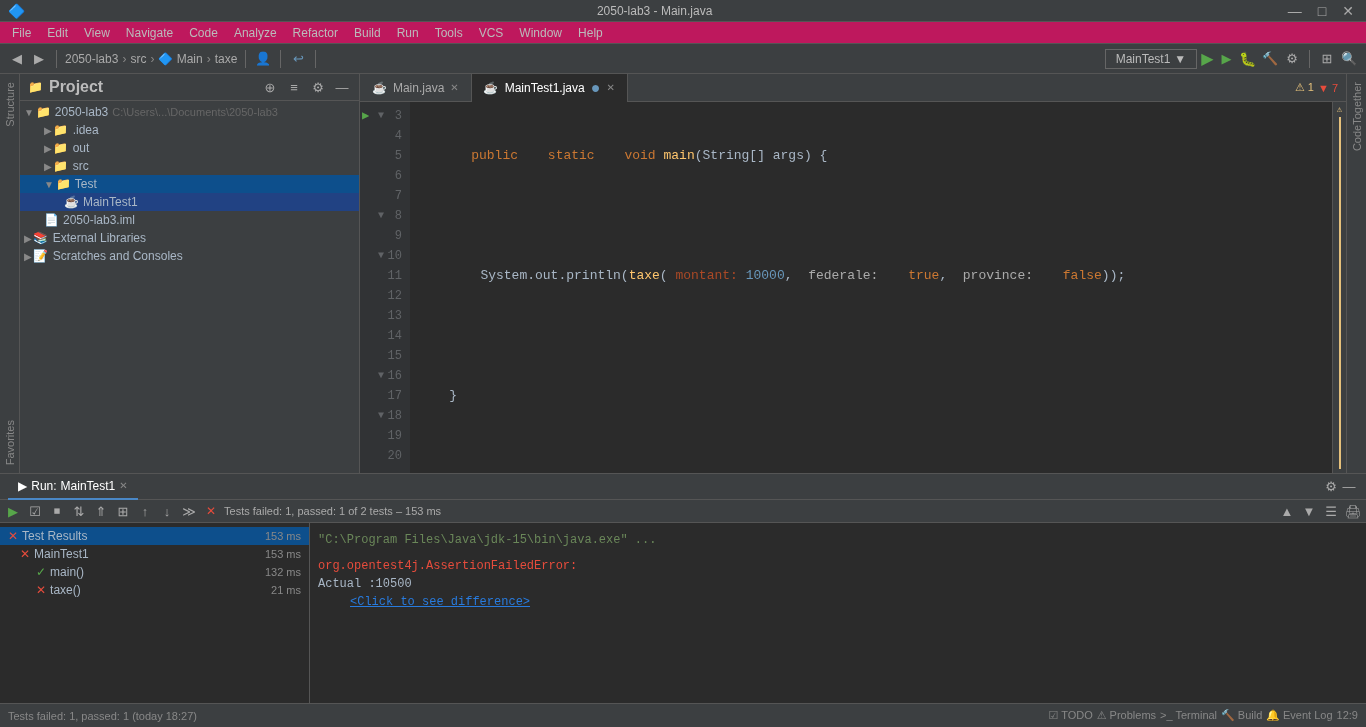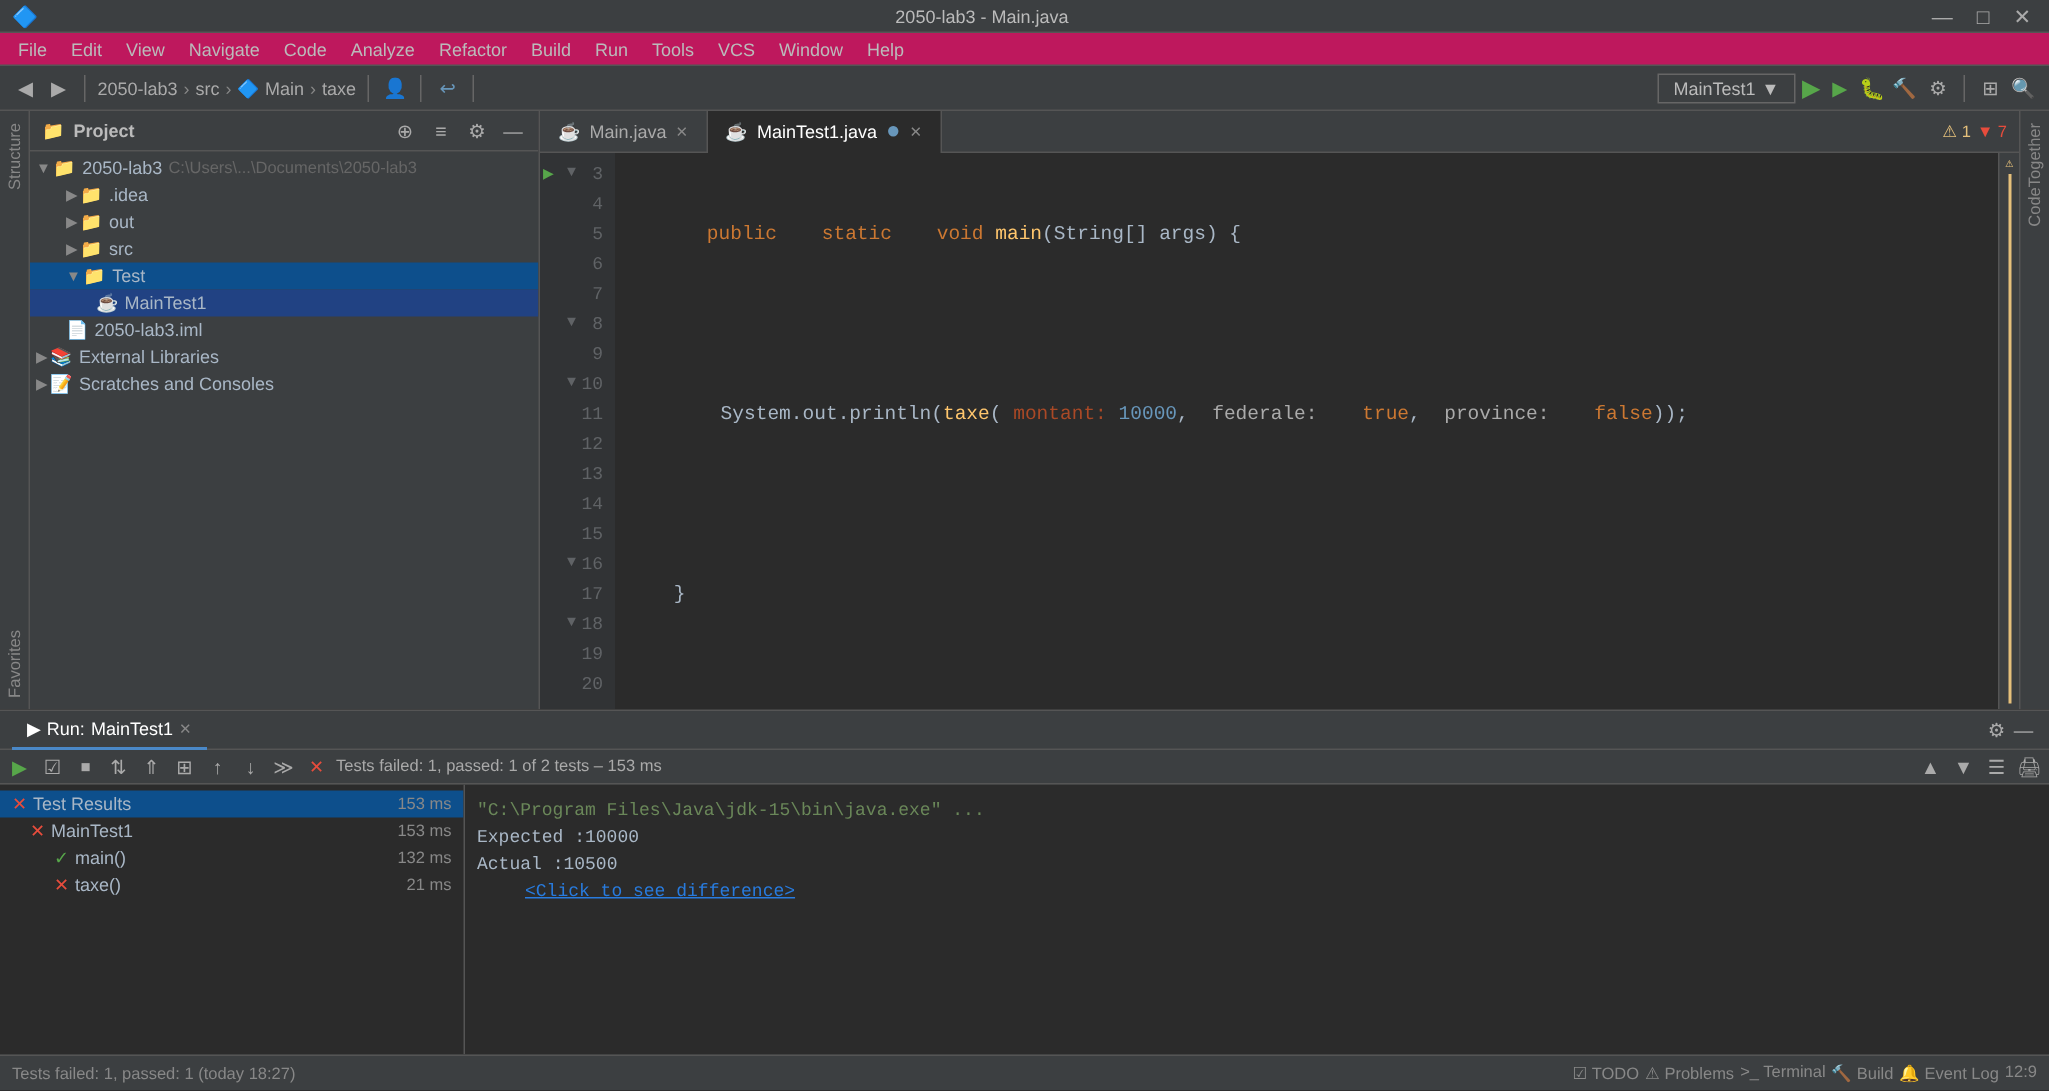--- a/index.html
+++ b/index.html
@@ -88,21 +88,21 @@
       overflow: hidden;
     }
     .project-header {
       display: flex;
       align-items: center;
       padding: 4px 8px;
       background: #3c3f41;
       border-bottom: 1px solid #555;
       gap: 6px;
     }
-    .project-header-title { color: #bbb; font-size: 12px; font-weight: bold; }
+    .project-header-title { color: #bbb; font-size: 16px; font-weight: bold; }
     .project-header-icons { margin-left: auto; display: flex; gap: 6px; }
 
     .tree-area { flex: 1; overflow-y: auto; padding: 2px 0; }
     .tree-item {
       display: flex;
       align-items: center;
       padding: 2px 4px;
       cursor: pointer;
       white-space: nowrap;
       font-size: 12px;
@@ -615,23 +615,22 @@
         <span class="fail-icon">✕</span>
         <span>taxe()</span>
         <span class="test-time">21 ms</span>
       </div>
     </div>
 
     <div class="console-output">
       <div>
         <span class="console-cmd">"C:\Program Files\Java\jdk-15\bin\java.exe" ...</span>
       </div>
-      <div>
-        <span>Expected</span>
-        <span>:10000</span>
+      <div style="margin-top:8px;">
+        <span class="console-error">org.opentest4j.AssertionFailedError:</span>
       </div>
       <div>
         <span>Actual</span>
         <span>:10500</span>
       </div>
       <div>
         <span class="console-link">&lt;Click to see difference&gt;</span>
       </div>
     </div>
   </div>

